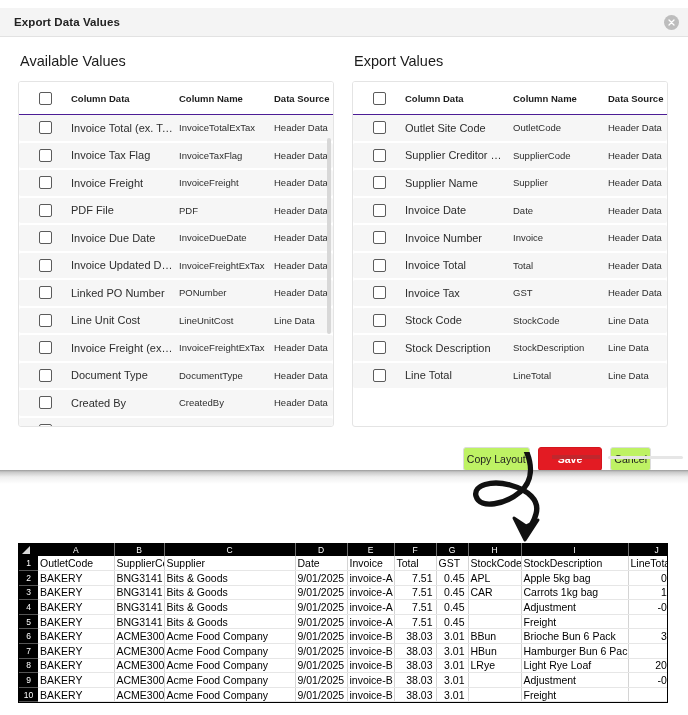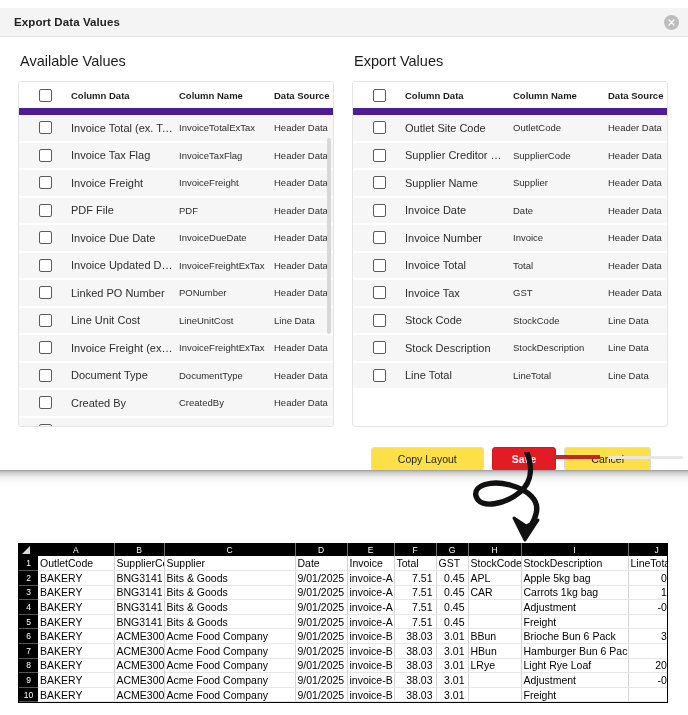--- a/index.html
+++ b/index.html
@@ -31,21 +31,21 @@
   .panels { display:flex; padding:16px 6px 0 18px; gap:18px; }
   .panel { width:316px; }
   .panel-heading { font-size:14.5px; color:#1b1b1b; margin:0 0 12px 2px; font-weight:400; }
 
   .list-box {
     border:1px solid #e4e4e4; border-radius:3px; background:#fff;
     height:346px; position:relative; overflow:hidden;
   }
   .list-head {
     display:flex; align-items:center; height:33px; background:#fff;
-    border-bottom:7px solid #4c1d95; padding-left:0;
+    border-bottom:1px solid #4c1d95; padding-left:0;
   }
   .list-body { height:312px; overflow:hidden; position:relative; }
   .row {
     display:flex; align-items:center; height:25.5px; background:#f6f6f6;
     margin-bottom:2px; border-radius:2px;
   }
   .cb-cell { width:52px; display:flex; justify-content:center; align-items:center; flex:none; }
   .cb {
     width:13px; height:13px; border:1.4px solid #5b5b5b; border-radius:2px;
     background:#fff; display:block; cursor:pointer;
@@ -64,23 +64,23 @@
     background:#d8d8d8; border-radius:3px; cursor:pointer;
   }
 
   
   .btn-row {
     display:flex; justify-content:flex-end; gap:8px;
     padding:20px 37px 0 0;
   }
   .btn {
     font-family:"Liberation Sans", sans-serif;
-    font-size:10.5px; color:#1e1e1e; background:#fde047;
+    font-size:10.5px; color:#1e1e1e; background:#bef264;
     border:1px solid #dcdcdc; border-radius:3px;
-    padding:0 26px; height:24px; line-height:22px; cursor:pointer; white-space:nowrap;
+    padding:0 3px; height:24px; line-height:22px; cursor:pointer; white-space:nowrap;
   }
   .btn.primary { background:#e31b23; border-color:#d4151d; color:#fff; font-weight:700; padding:0 19px; }
 
   
   #under-strip { position:absolute; left:0; top:455px; width:688px; height:8px; }
   #under-strip .red-bar { position:absolute; right:88px; top:0; width:48px; height:4px; background:#c0272d; }
   #under-strip .gray-bar { position:absolute; right:5px; top:1px; width:75px; height:3px; background:#e6e6e6; border-radius:2px; }
 
   #shadow-band {
     position:absolute; left:0; top:470px; width:688px; height:14px;

